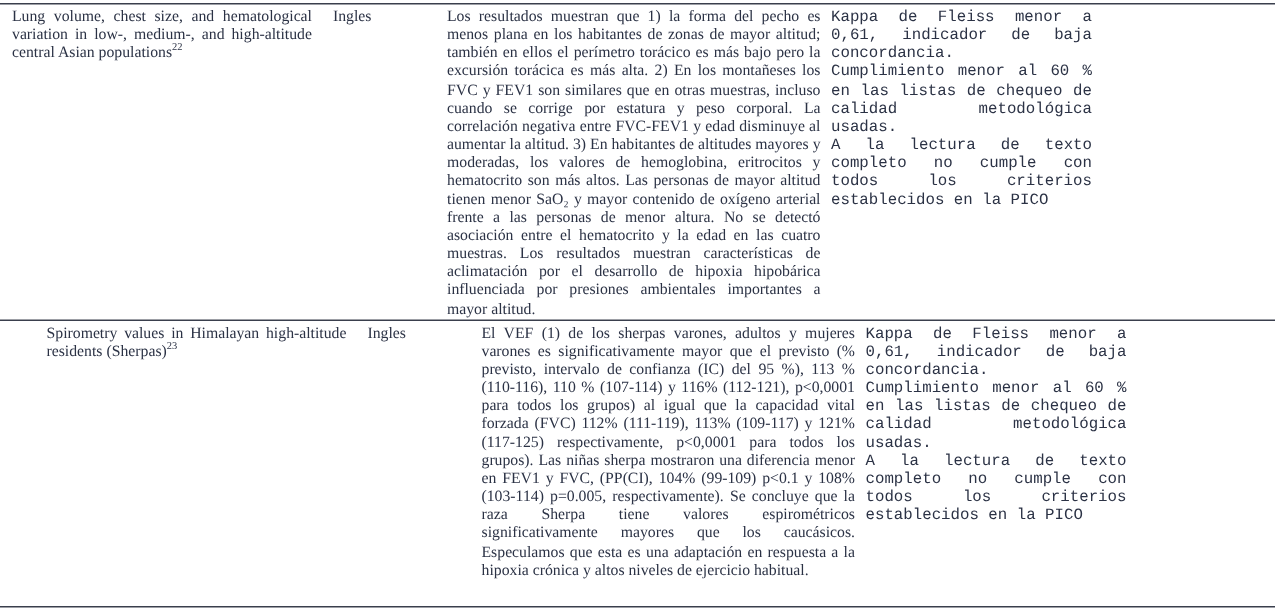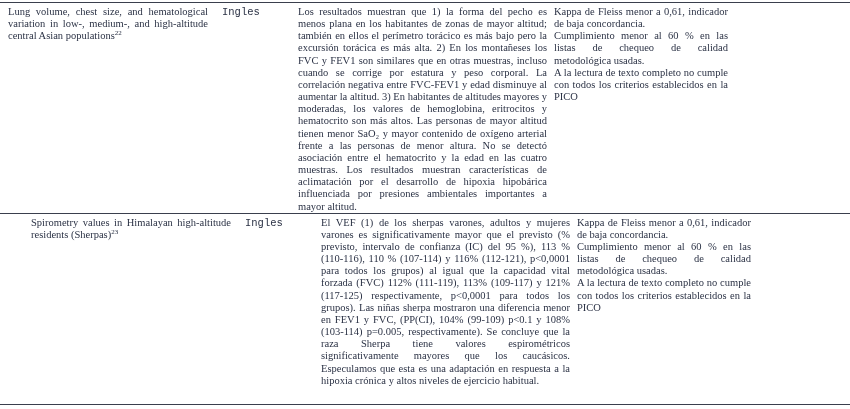--- a/index.html
+++ b/index.html
@@ -45,40 +45,40 @@
   }
   .col-title {
     width: 222px;
     padding-left: 8px;
     padding-right: 14px;
     text-align: justify;
   }
   .col-lang {
     width: 76px;
     padding-right: 6px;
-    font-family: Liberation Mono, monospace;
   }
   .col-results {
     width: 256px;
     padding-right: 7px;
     text-align: justify;
   }
   .col-type {
     width: 118px;
     padding-left: 3px;
     padding-right: 8px;
     text-align: justify;
   }
   .col-quality {
     width: 178px;
     padding-right: 4px;
     text-align: justify;
   }
   .col-quality .q-par {
     margin: 0;
+    font-family: Liberation Mono, monospace;
   }
   sup.ref {
     font-size: 7px;
     line-height: 0;
     vertical-align: super;
   }
 </style>
 </head>
 <body>
 

